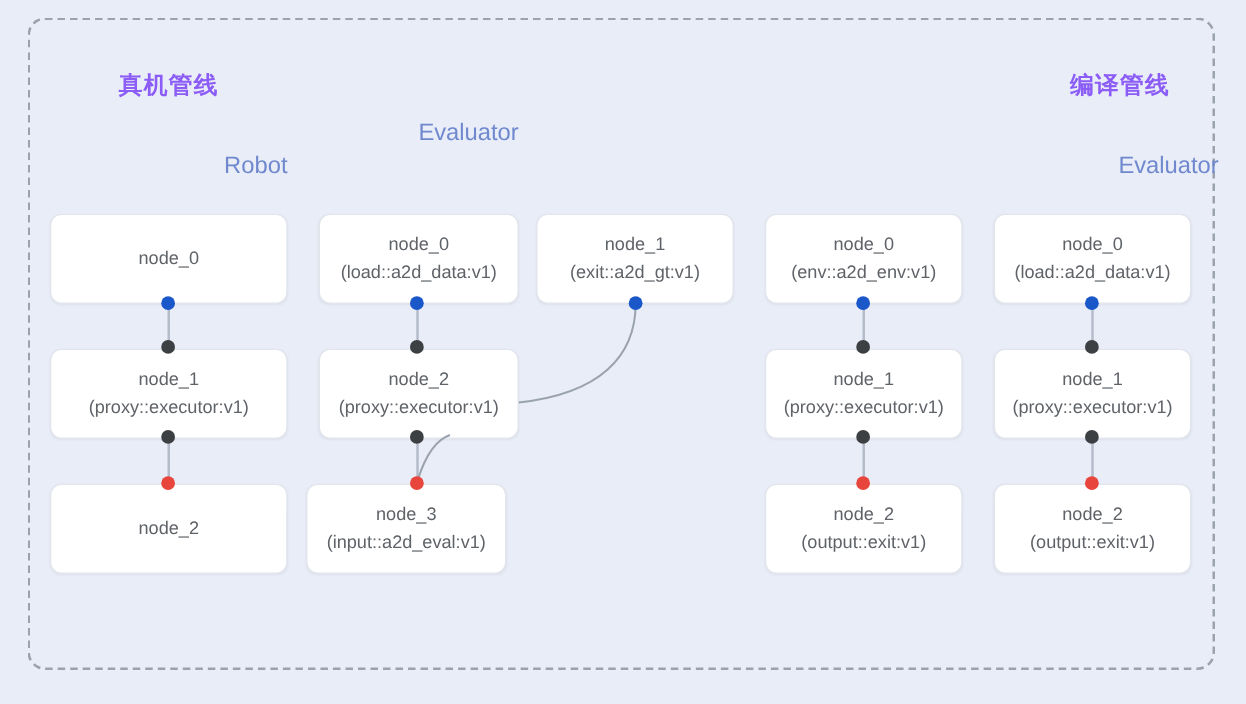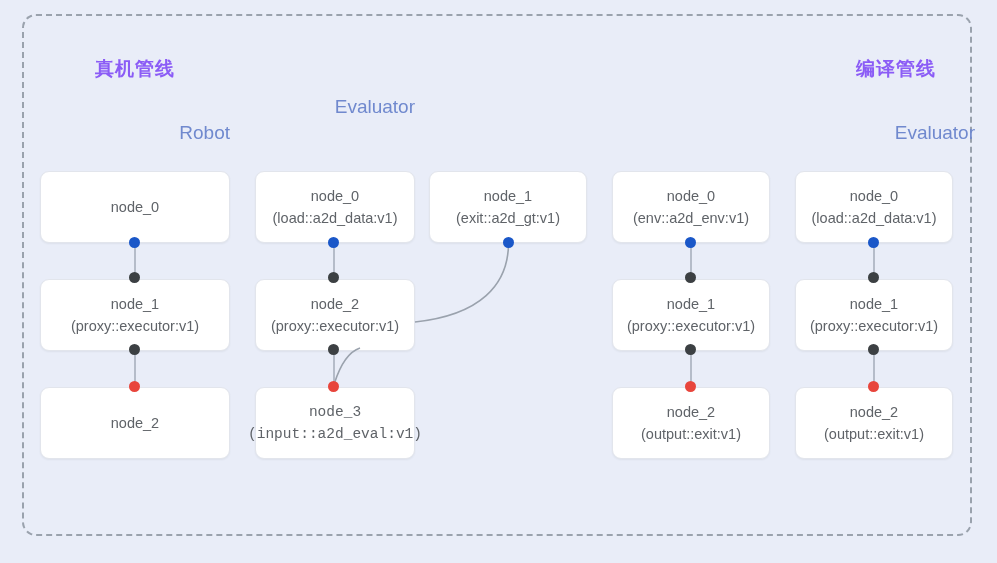--- a/index.html
+++ b/index.html
@@ -161,21 +161,21 @@
     <div class="node-type">(load::a2d_data:v1)</div>
   </div>
   <div class="node-card" style="left:429px; top:171px; width:158px;">
     <div class="node-name">node_1</div>
     <div class="node-type">(exit::a2d_gt:v1)</div>
   </div>
   <div class="node-card" style="left:255px; top:279px; width:160px;">
     <div class="node-name">node_2</div>
     <div class="node-type">(proxy::executor:v1)</div>
   </div>
-  <div class="node-card" style="left:255px; top:387px; width:160px;font-family:Liberation Mono, monospace;">
+  <div class="node-card" style="left:245px; top:387px; width:160px;">
     <div class="node-name">node_3</div>
     <div class="node-type">(input::a2d_eval:v1)</div>
   </div>
 
   <div class="edge-v" style="left:333px; top:242px; height:36px;"></div>
   <div class="edge-v" style="left:333px; top:350px; height:37px;"></div>
 
   <div class="dot dot-blue" style="left:328px; top:237px;"></div>
   <div class="dot dot-blue" style="left:503px; top:237px;"></div>
   <div class="dot dot-black" style="left:328px; top:272px;"></div>

